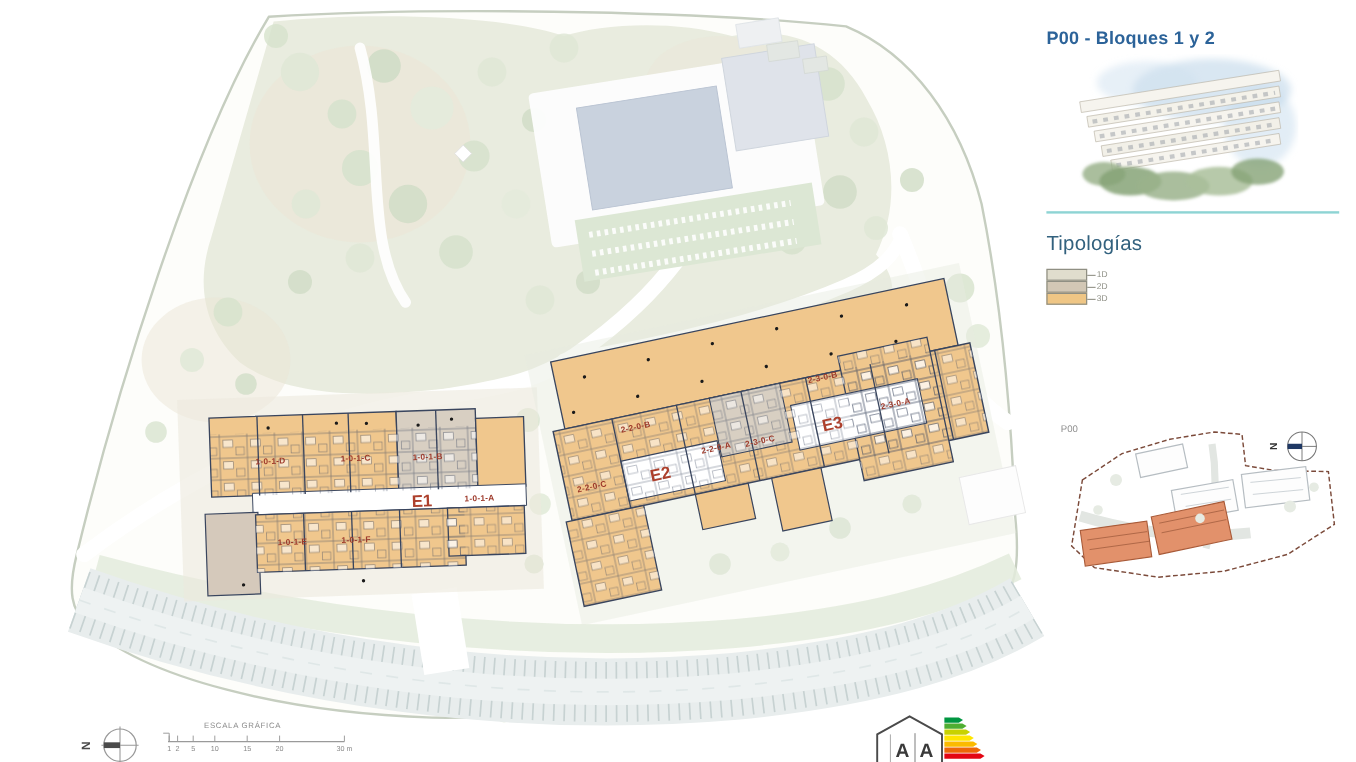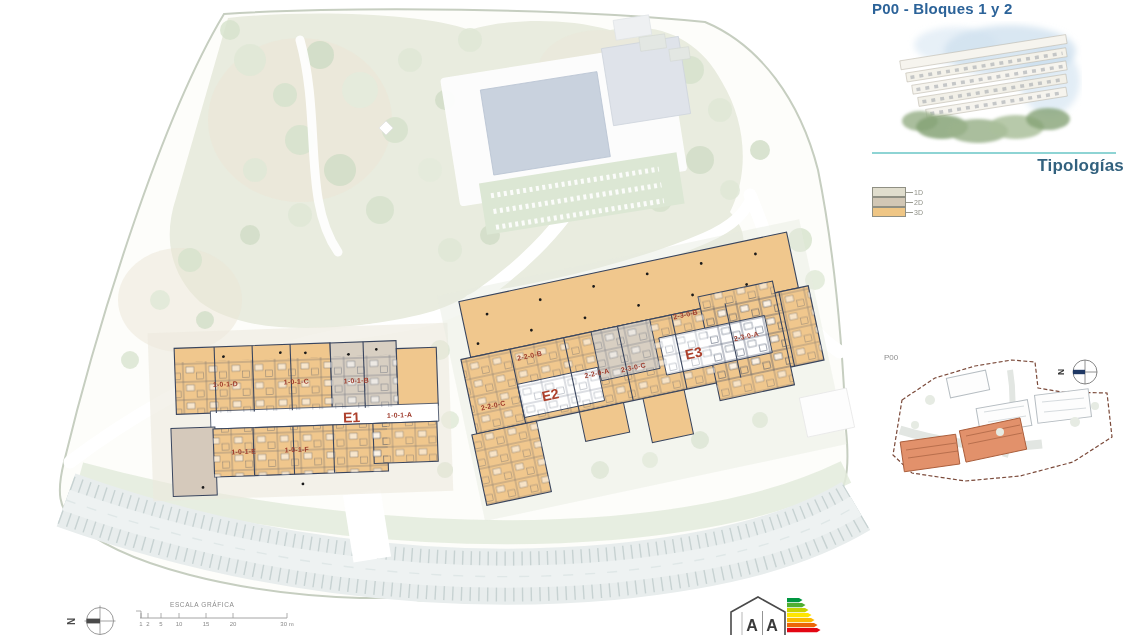--- a/index.html
+++ b/index.html
@@ -1,23 +1,23 @@
 <!DOCTYPE html>
 <html><head>
 <meta charset="utf-8">
 <style>
   html,body{margin:0;padding:0;background:#ffffff;}
   .page{position:relative;width:1130px;height:635px;background:#ffffff;overflow:hidden;
         font-family:"Liberation Sans",sans-serif;}
   .site-svg{position:absolute;left:0;top:0;}
-  .side-panel{position:absolute;left:872px;top:0;width:252px;}
+  .side-panel{position:absolute;left:872px;top:24px;width:252px;}
   .sheet-title{font-size:15px;font-weight:bold;color:#2c6399;letter-spacing:.2px;}
   .watercolor{width:184px;height:124px;margin:4px 0 0 26px;}
   .divider{width:244px;height:2px;background:#8ed4d4;margin-top:7px;}
-  .typo-heading{font-size:17px;font-weight:bold;color:#32617e;margin-top:2px;letter-spacing:.2px;text-align:right;}
+  .typo-heading{font-size:17px;font-weight:normal;color:#32617e;margin-top:15px;letter-spacing:.2px;}
   .legend{margin-top:11px;}
   .legend-row{display:flex;align-items:center;height:10px;}
   .swatch{width:34px;height:10px;border:1px solid #8f8f83;margin-top:-1px;box-sizing:border-box;}
   .sw-1d{background:#e0ddcd;}
   .sw-2d{background:#d2c7b5;}
   .sw-3d{background:#efc685;}
   .leader{width:7px;height:1px;background:#9a9a90;}
   .legend-label{font-size:7px;color:#8f9086;line-height:7px;padding-left:1px;}
   text{font-family:"Liberation Sans",sans-serif;}
   .unit-lb{font-size:7px;font-weight:bold;fill:#9e3a2b;letter-spacing:.2px;}

